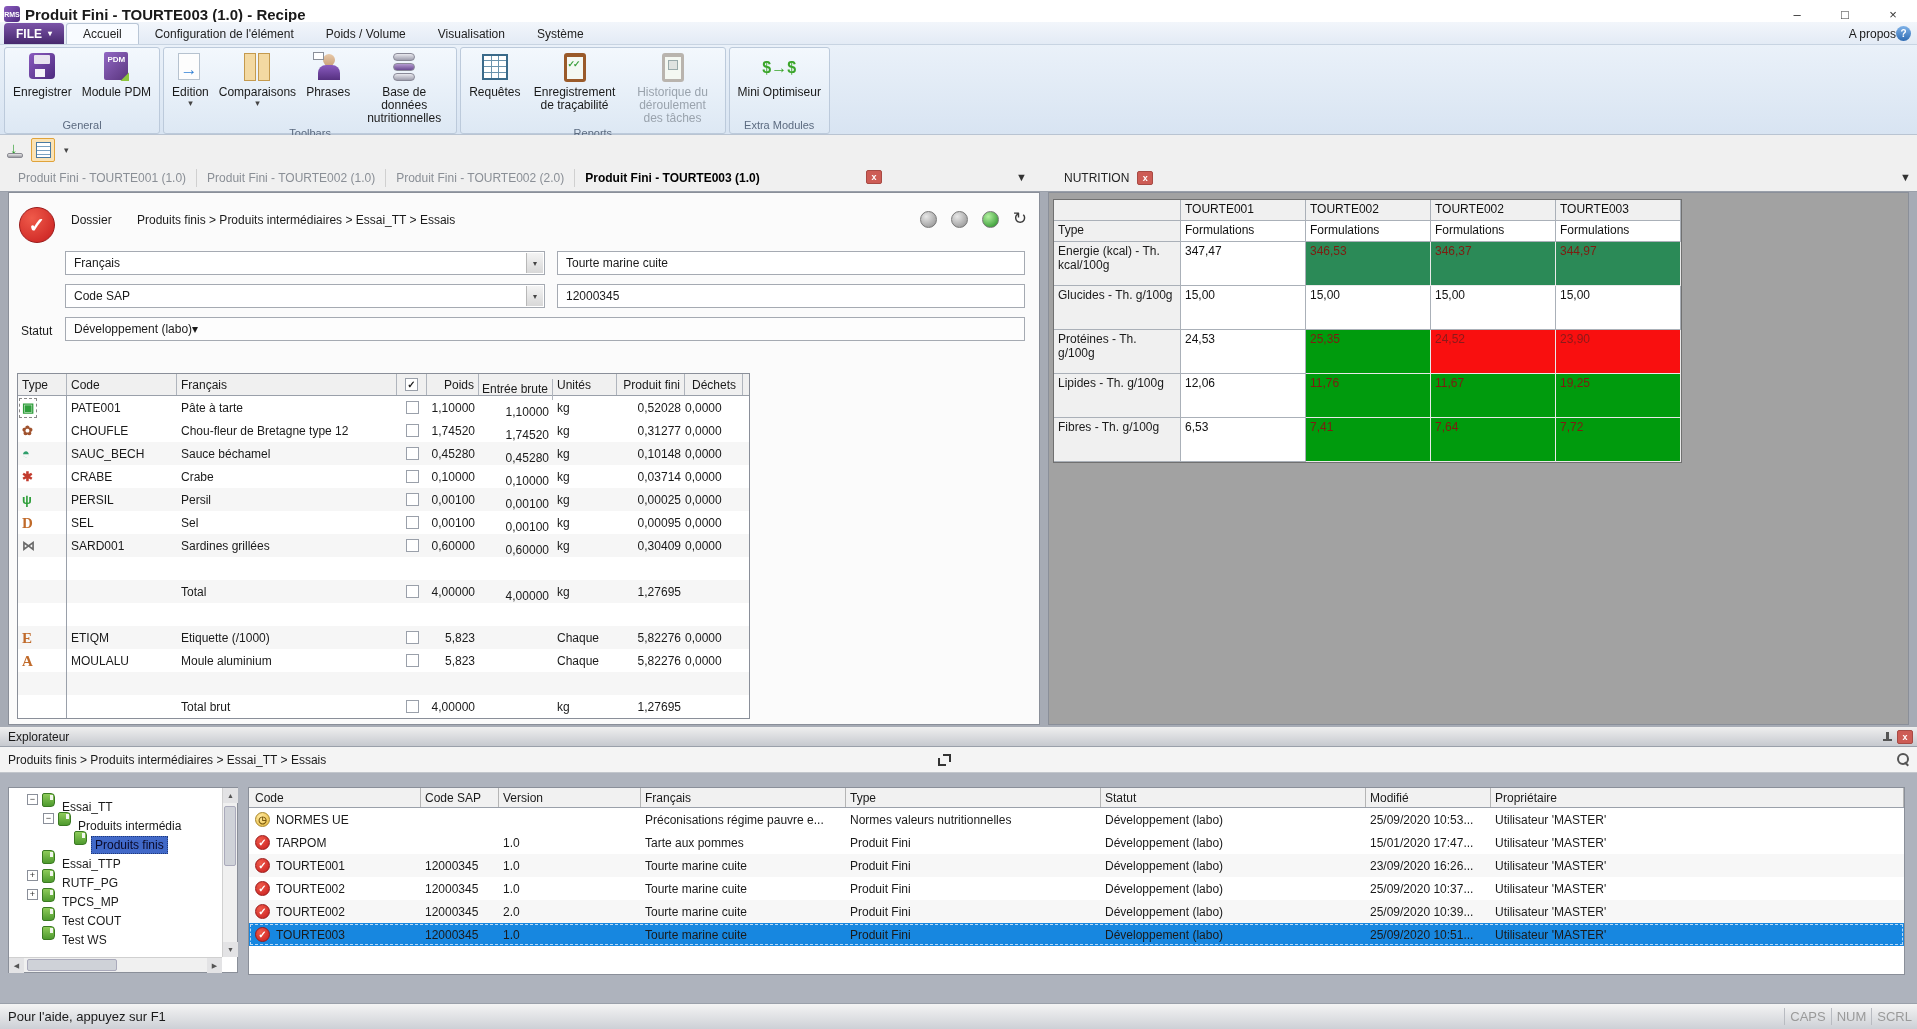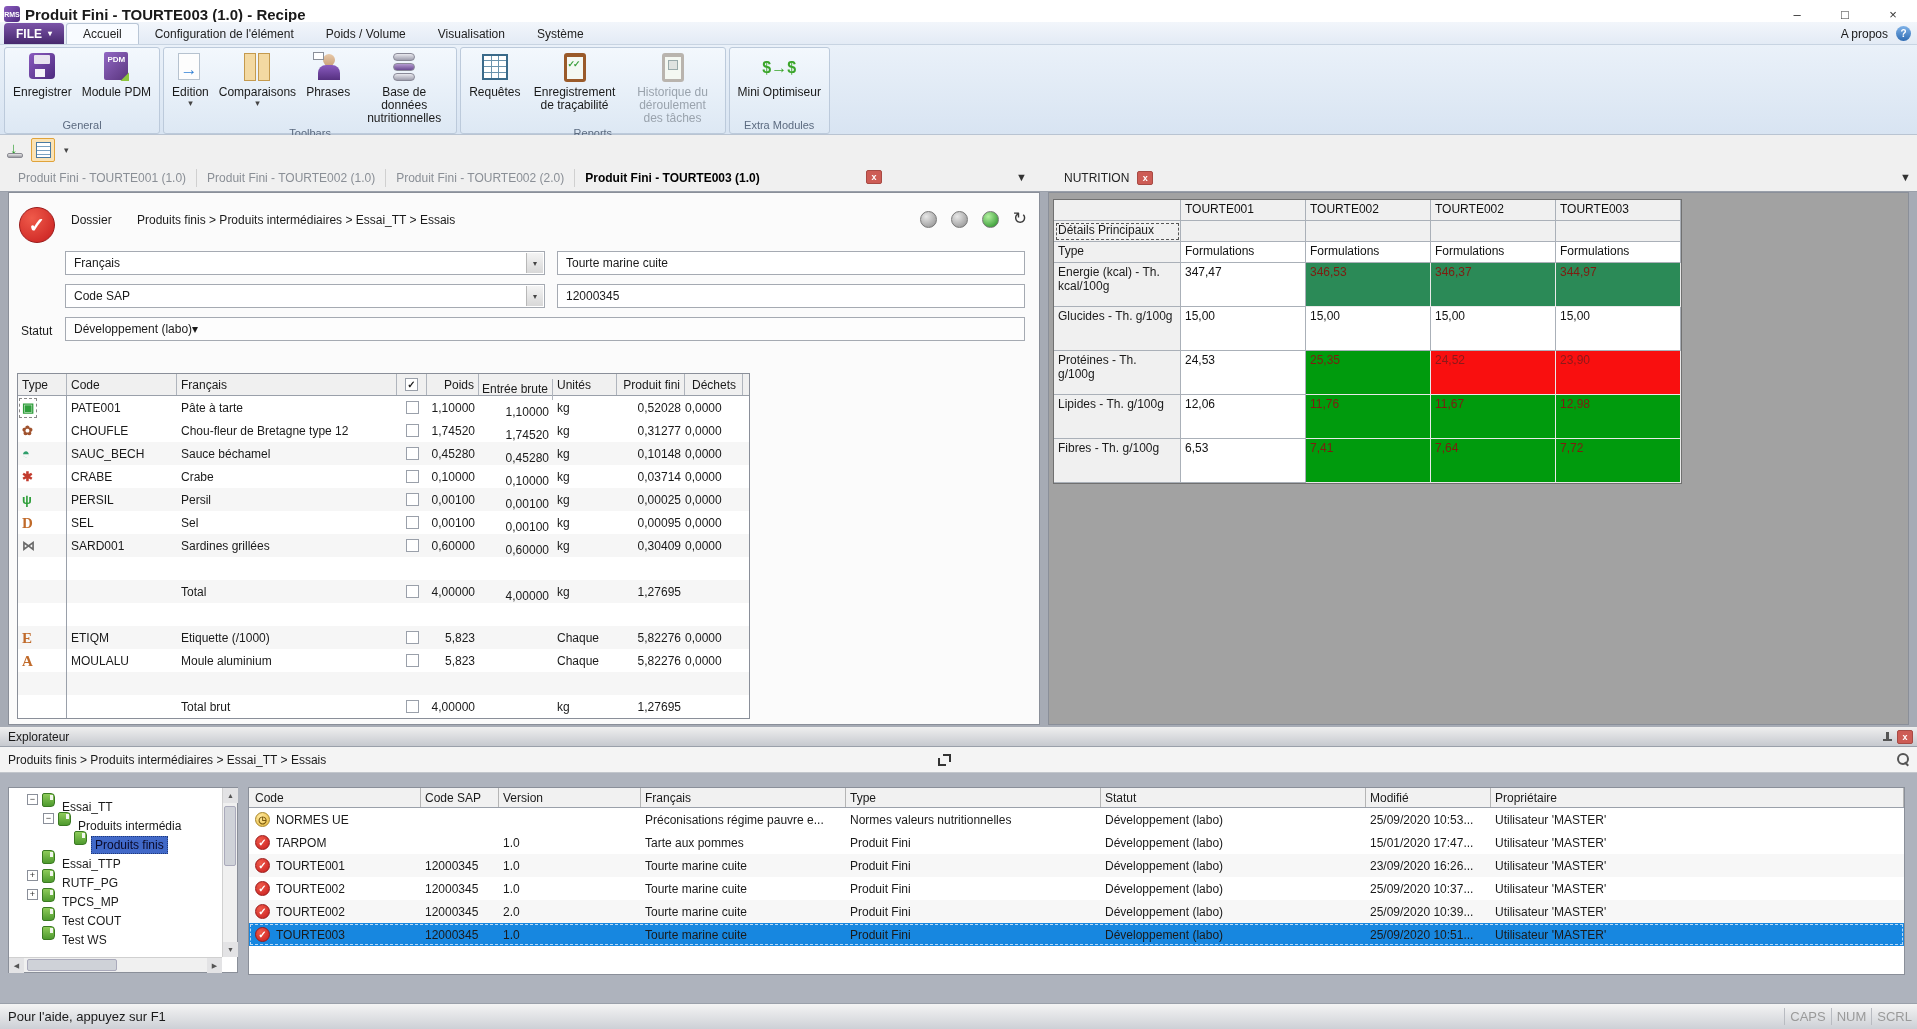--- a/index.html
+++ b/index.html
@@ -21,21 +21,21 @@
   
   .menubar { position:absolute; top:22px; left:0; right:0; height:23px;
     background:linear-gradient(#f2f6fb,#e3ebf5); border-bottom:1px solid #c8d4e2;
     display:flex; align-items:flex-end; }
   .file-btn { height:21px; margin:0 2px 0 4px; padding:0 12px; border-radius:4px 4px 0 0;
     background:linear-gradient(#7b54a8,#47286e); color:#fff; font-weight:bold;
     display:flex; align-items:center; gap:6px; }
   .menu-tab { height:21px; padding:0 16px; display:flex; align-items:center; color:#222; }
   .menu-tab.active { background:#f8fbff; border:1px solid #b9c6d6; border-bottom:none;
     border-radius:3px 3px 0 0; }
-  .menu-right { margin-left:auto; display:flex; align-items:center; gap:8px; padding:0 6px 3px 0; }
+  .menu-right { margin-left:auto; display:flex; align-items:center; padding:0 6px 3px 0; }
   .help-icon { width:15px; height:15px; border-radius:50%; background:linear-gradient(#7fb2e8,#2f6cb3);
     color:#fff; font-size:10px; font-weight:bold; display:flex; align-items:center; justify-content:center; }
 
   
   .ribbon { position:absolute; top:45px; left:0; right:0; height:90px;
     background:linear-gradient(#eaf1f9,#d8e4f2); border-bottom:1px solid #b9c4d2;
     display:flex; padding:2px 0 0 4px; }
   .rgroup { border:1px solid #bccadb; border-radius:3px; margin-right:3px;
     background:linear-gradient(#f3f8fd,#dde8f4); display:flex; flex-direction:column; }
   .rgroup-body { flex:1; display:flex; align-items:flex-start; padding:3px 4px 0 4px; gap:2px; }
@@ -737,27 +737,20 @@
     <div class="nut-table">
       <div class="nrow small">
         <span class="n-lbl"></span>
         <span class="n-val hdr">TOURTE001</span>
         <span class="n-val hdr">TOURTE002</span>
         <span class="n-val hdr">TOURTE002</span>
         <span class="n-val hdr">TOURTE003</span>
       </div>
       <div>
 
-          <div class="nrow small">
-            <span class="n-lbl dash">Détails Principaux</span>
-            <span class="n-val hdr"></span>
-            <span class="n-val hdr"></span>
-            <span class="n-val hdr"></span>
-            <span class="n-val hdr"></span>
-          </div>
 
           <div class="nrow small">
             <span class="n-lbl">Type</span>
             <span class="n-val">Formulations</span>
             <span class="n-val">Formulations</span>
             <span class="n-val">Formulations</span>
             <span class="n-val">Formulations</span>
           </div>
 
 
@@ -783,21 +776,21 @@
             <span class="n-val g">25,35</span>
             <span class="n-val r">24,52</span>
             <span class="n-val r">23,90</span>
           </div>
 
           <div class="nrow tall">
             <span class="n-lbl">Lipides - Th. g/100g</span>
             <span class="n-val">12,06</span>
             <span class="n-val g">11,76</span>
             <span class="n-val g">11,67</span>
-            <span class="n-val g">12,98</span>
+            <span class="n-val g">19,25</span>
           </div>
 
           <div class="nrow tall">
             <span class="n-lbl">Fibres - Th. g/100g</span>
             <span class="n-val">6,53</span>
             <span class="n-val g">7,41</span>
             <span class="n-val g">7,64</span>
             <span class="n-val g">7,72</span>
           </div>
 

